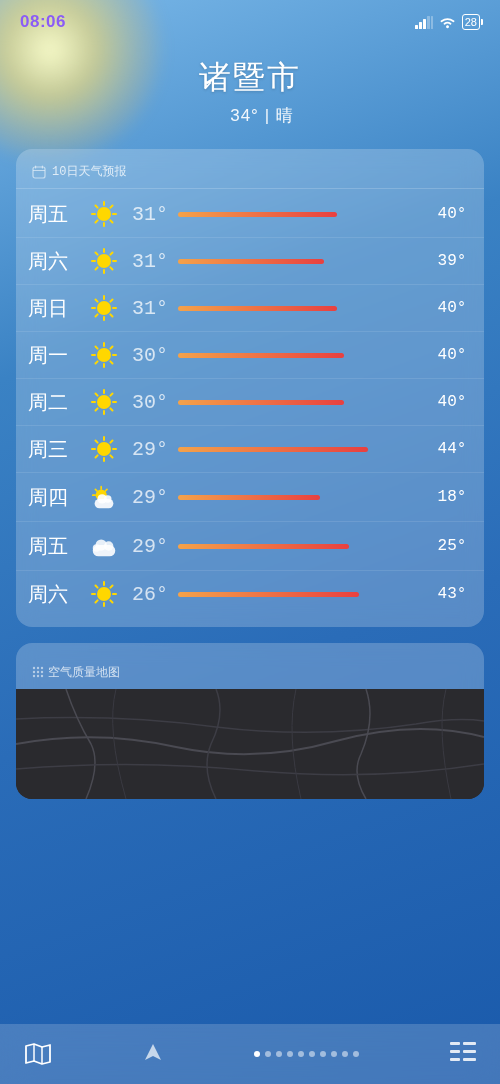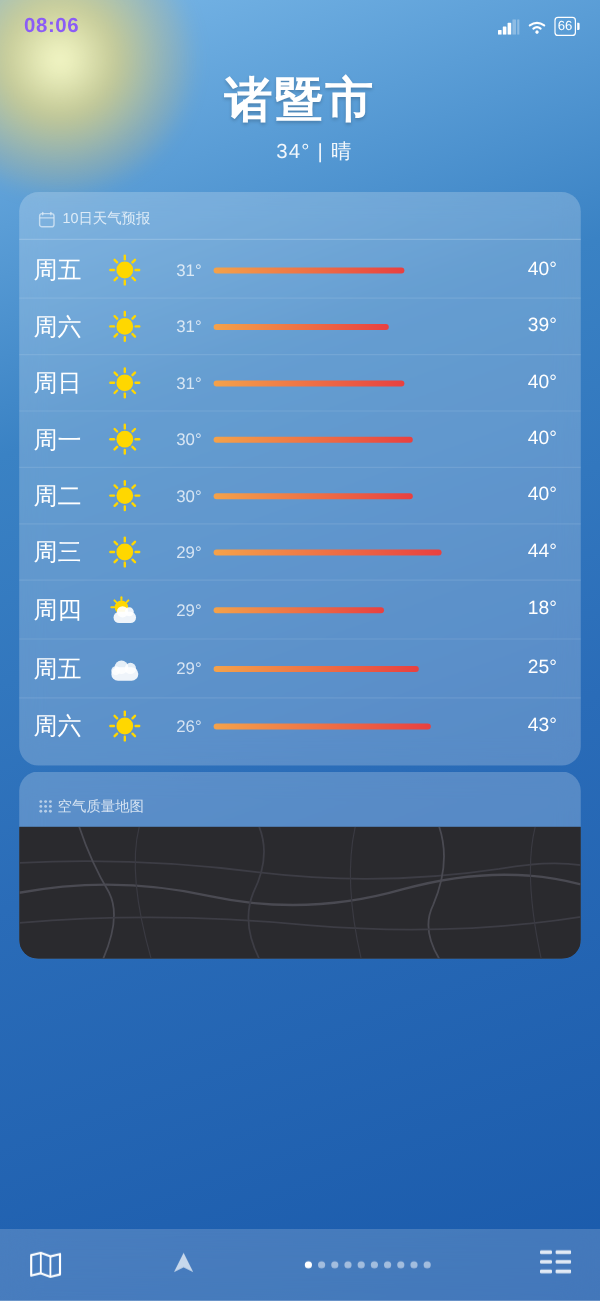--- a/index.html
+++ b/index.html
@@ -70,42 +70,43 @@
 
     
     .city-header {
       text-align: center;
       padding: 20px 0 12px 0;
       position: relative;
       z-index: 10;
     }
     .city-name {
       color: white;
-      font-size: 40px;
-      font-weight: 700;
+      font-size: 32px;
+      font-weight: 400;
       letter-spacing: 2px;
       text-shadow: 0 1px 3px rgba(0,0,0,0.2);
     }
     .city-temp-condition {
       color: rgba(255,255,255,0.92);
       font-size: 17px;
       margin-top: 4px;
       letter-spacing: 1px;
       margin-left: 24px;
     }
 
     
     .forecast-card {
-      margin: 10px 16px 5px 16px;
+      margin: 10px 16px 16px 16px;
       background: rgba(255,255,255,0.22);
       border-radius: 16px;
       padding: 10px 0;
       backdrop-filter: blur(10px);
       position: relative;
       z-index: 10;
+      font-family: Liberation Mono, monospace;
     }
 
     .card-header {
       display: flex;
       align-items: center;
       gap: 6px;
       padding: 4px 16px 8px 16px;
       border-bottom: 1px solid rgba(255,255,255,0.18);
       margin-bottom: 2px;
     }
@@ -133,21 +134,21 @@
     }
     .weather-icon {
       width: 36px;
       flex-shrink: 0;
       display: flex;
       align-items: center;
       justify-content: center;
     }
     .temp-low {
       color: rgba(255,255,255,0.75);
-      font-size: 14px;
+      font-size: 20px;
       width: 46px;
       text-align: right;
       flex-shrink: 0;
     }
     .temp-bar-wrap {
       flex: 1;
       margin: 0 10px;
       display: flex;
       align-items: center;
     }
@@ -269,21 +270,21 @@
     </svg>
 
     <svg width="17" height="13" viewBox="0 0 17 13" fill="white">
       <path d="M8.5 10.5 L8.5 10.5" stroke="white" stroke-width="2.5" stroke-linecap="round"></path>
       <path d="M5.5 7.8 Q8.5 5.5 11.5 7.8" stroke="white" stroke-width="1.8" fill="none" stroke-linecap="round"></path>
       <path d="M2.5 5.2 Q8.5 1 14.5 5.2" stroke="white" stroke-width="1.8" fill="none" stroke-linecap="round"></path>
       <circle cx="8.5" cy="11" r="1.2"></circle>
     </svg>
 
     <div class="battery-box">
-      <span>66</span>
+      <span>28</span>
     </div>
   </div>
 </div>
 
 <div class="city-header">
   <div class="city-name">诸暨市</div>
   <div class="city-temp-condition">
     <span>34°</span>
     <span> | </span>
     <span>晴</span>

